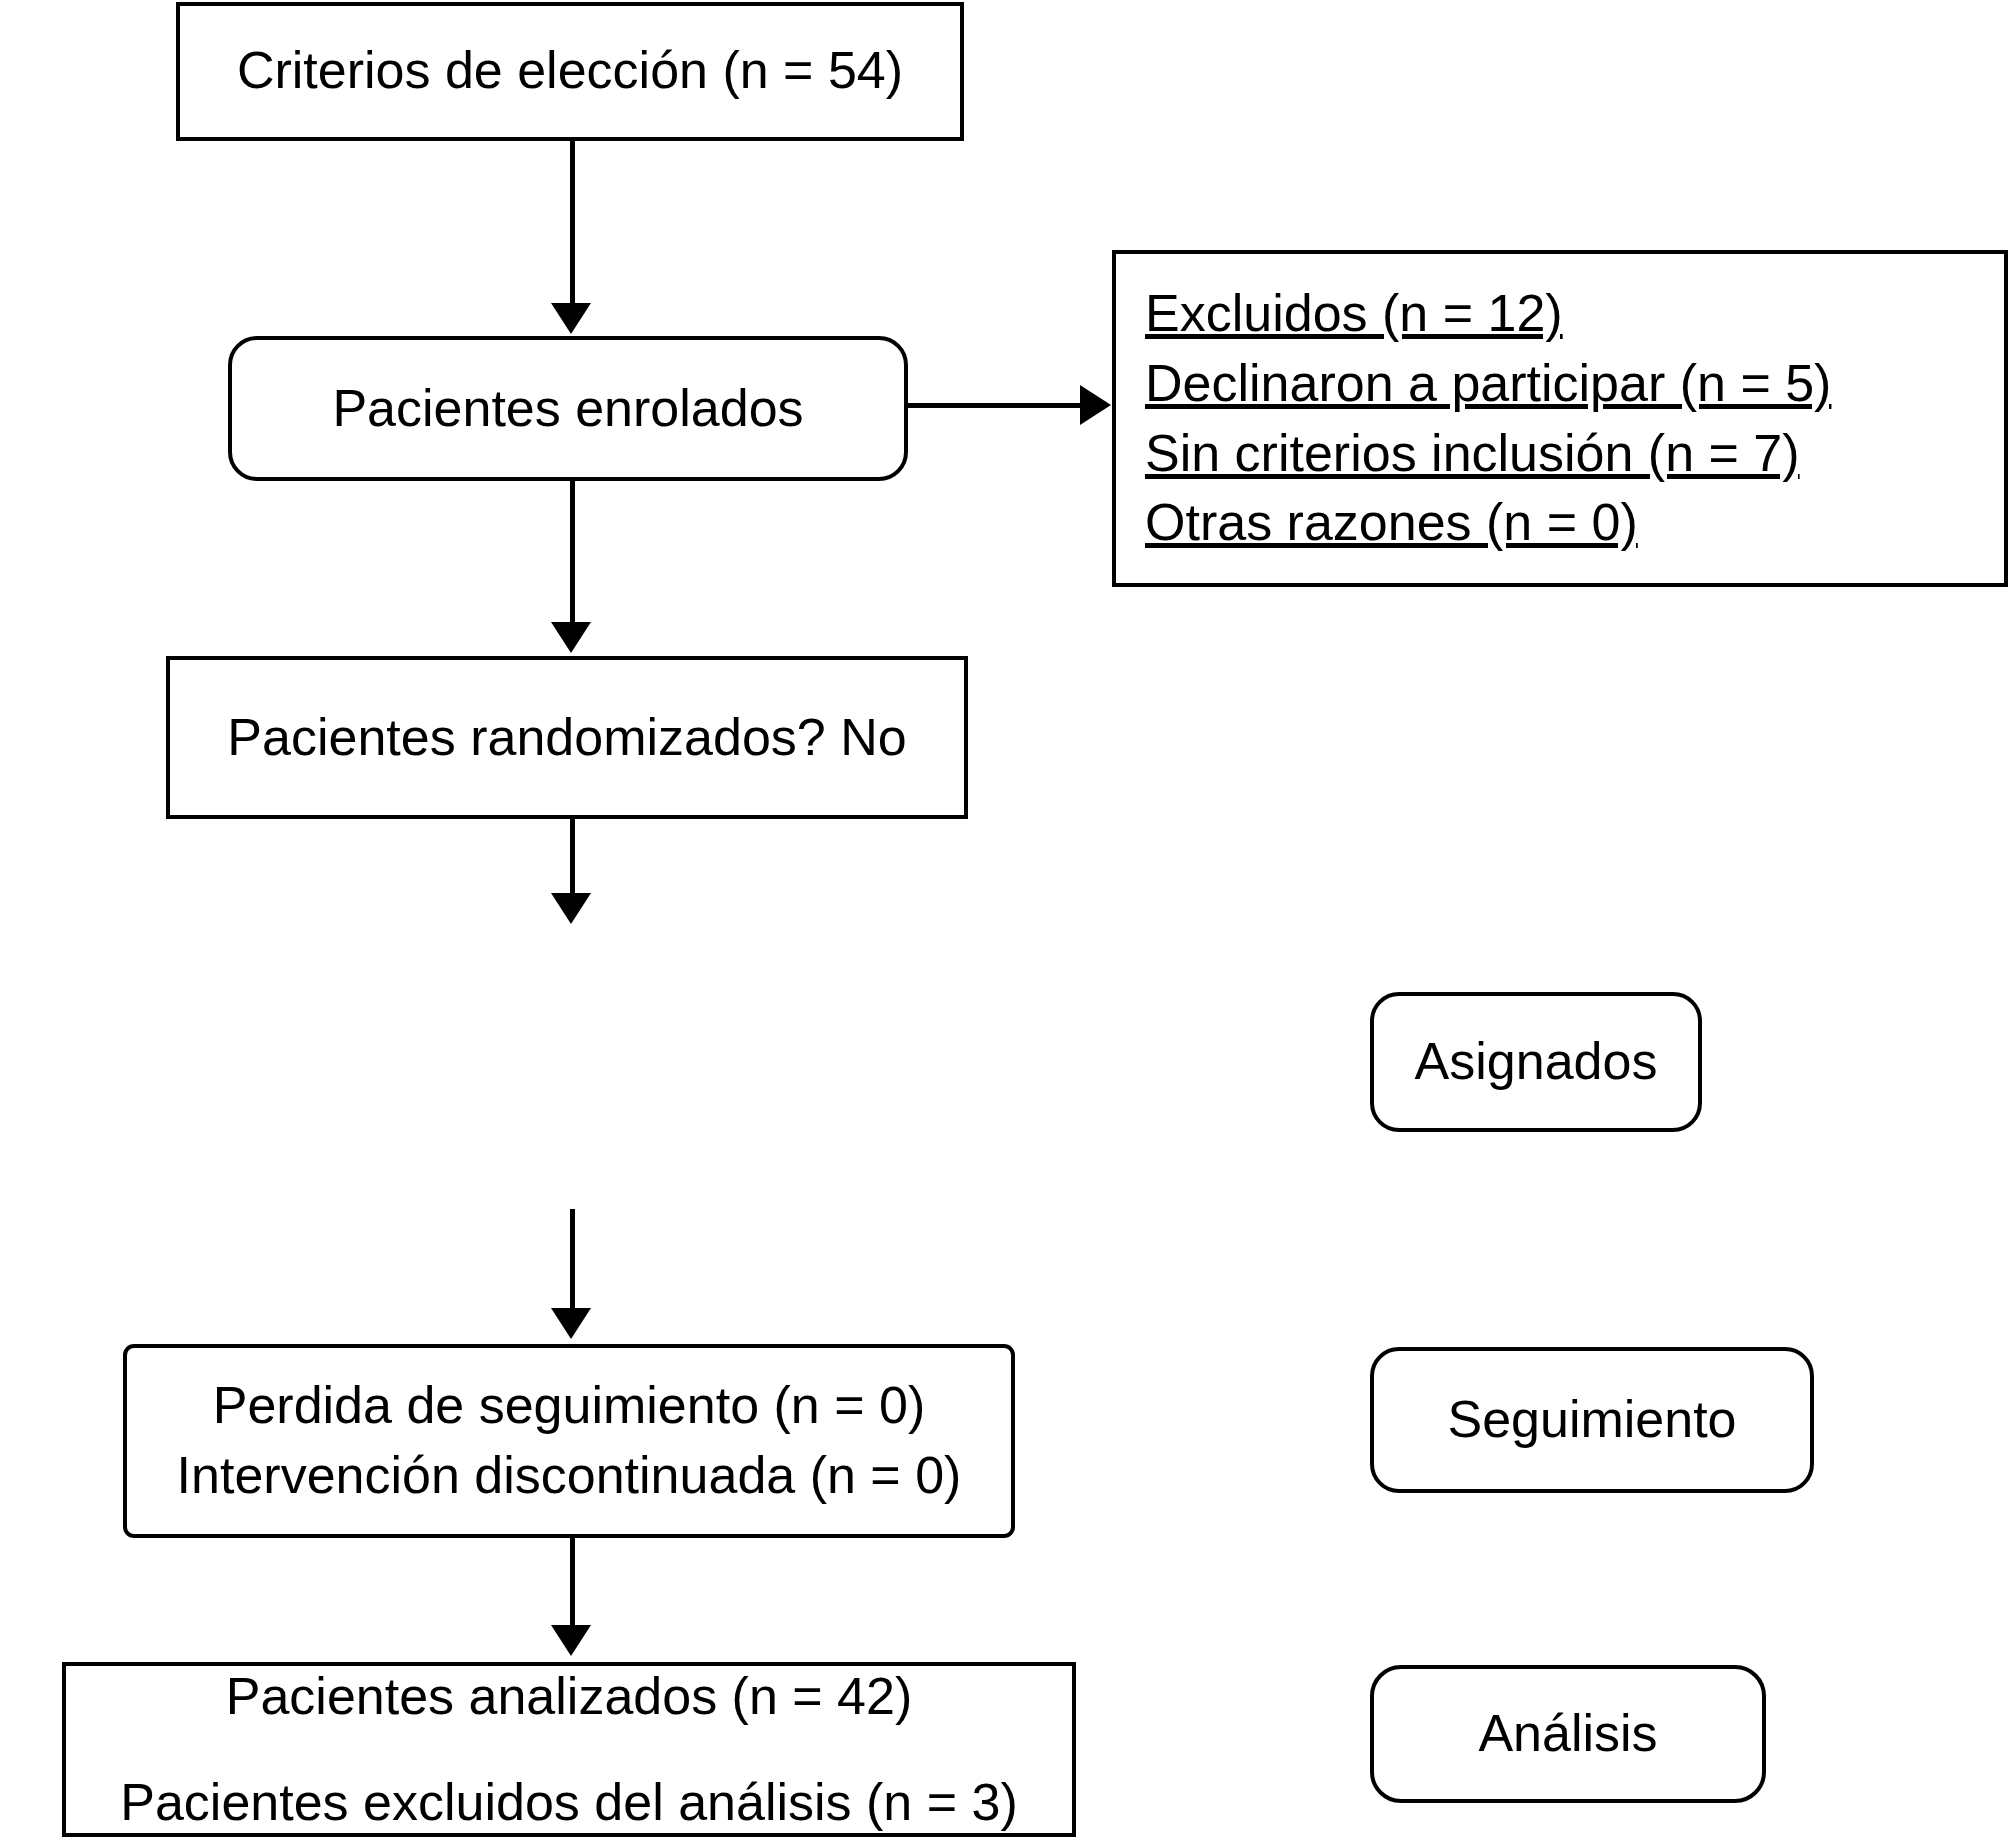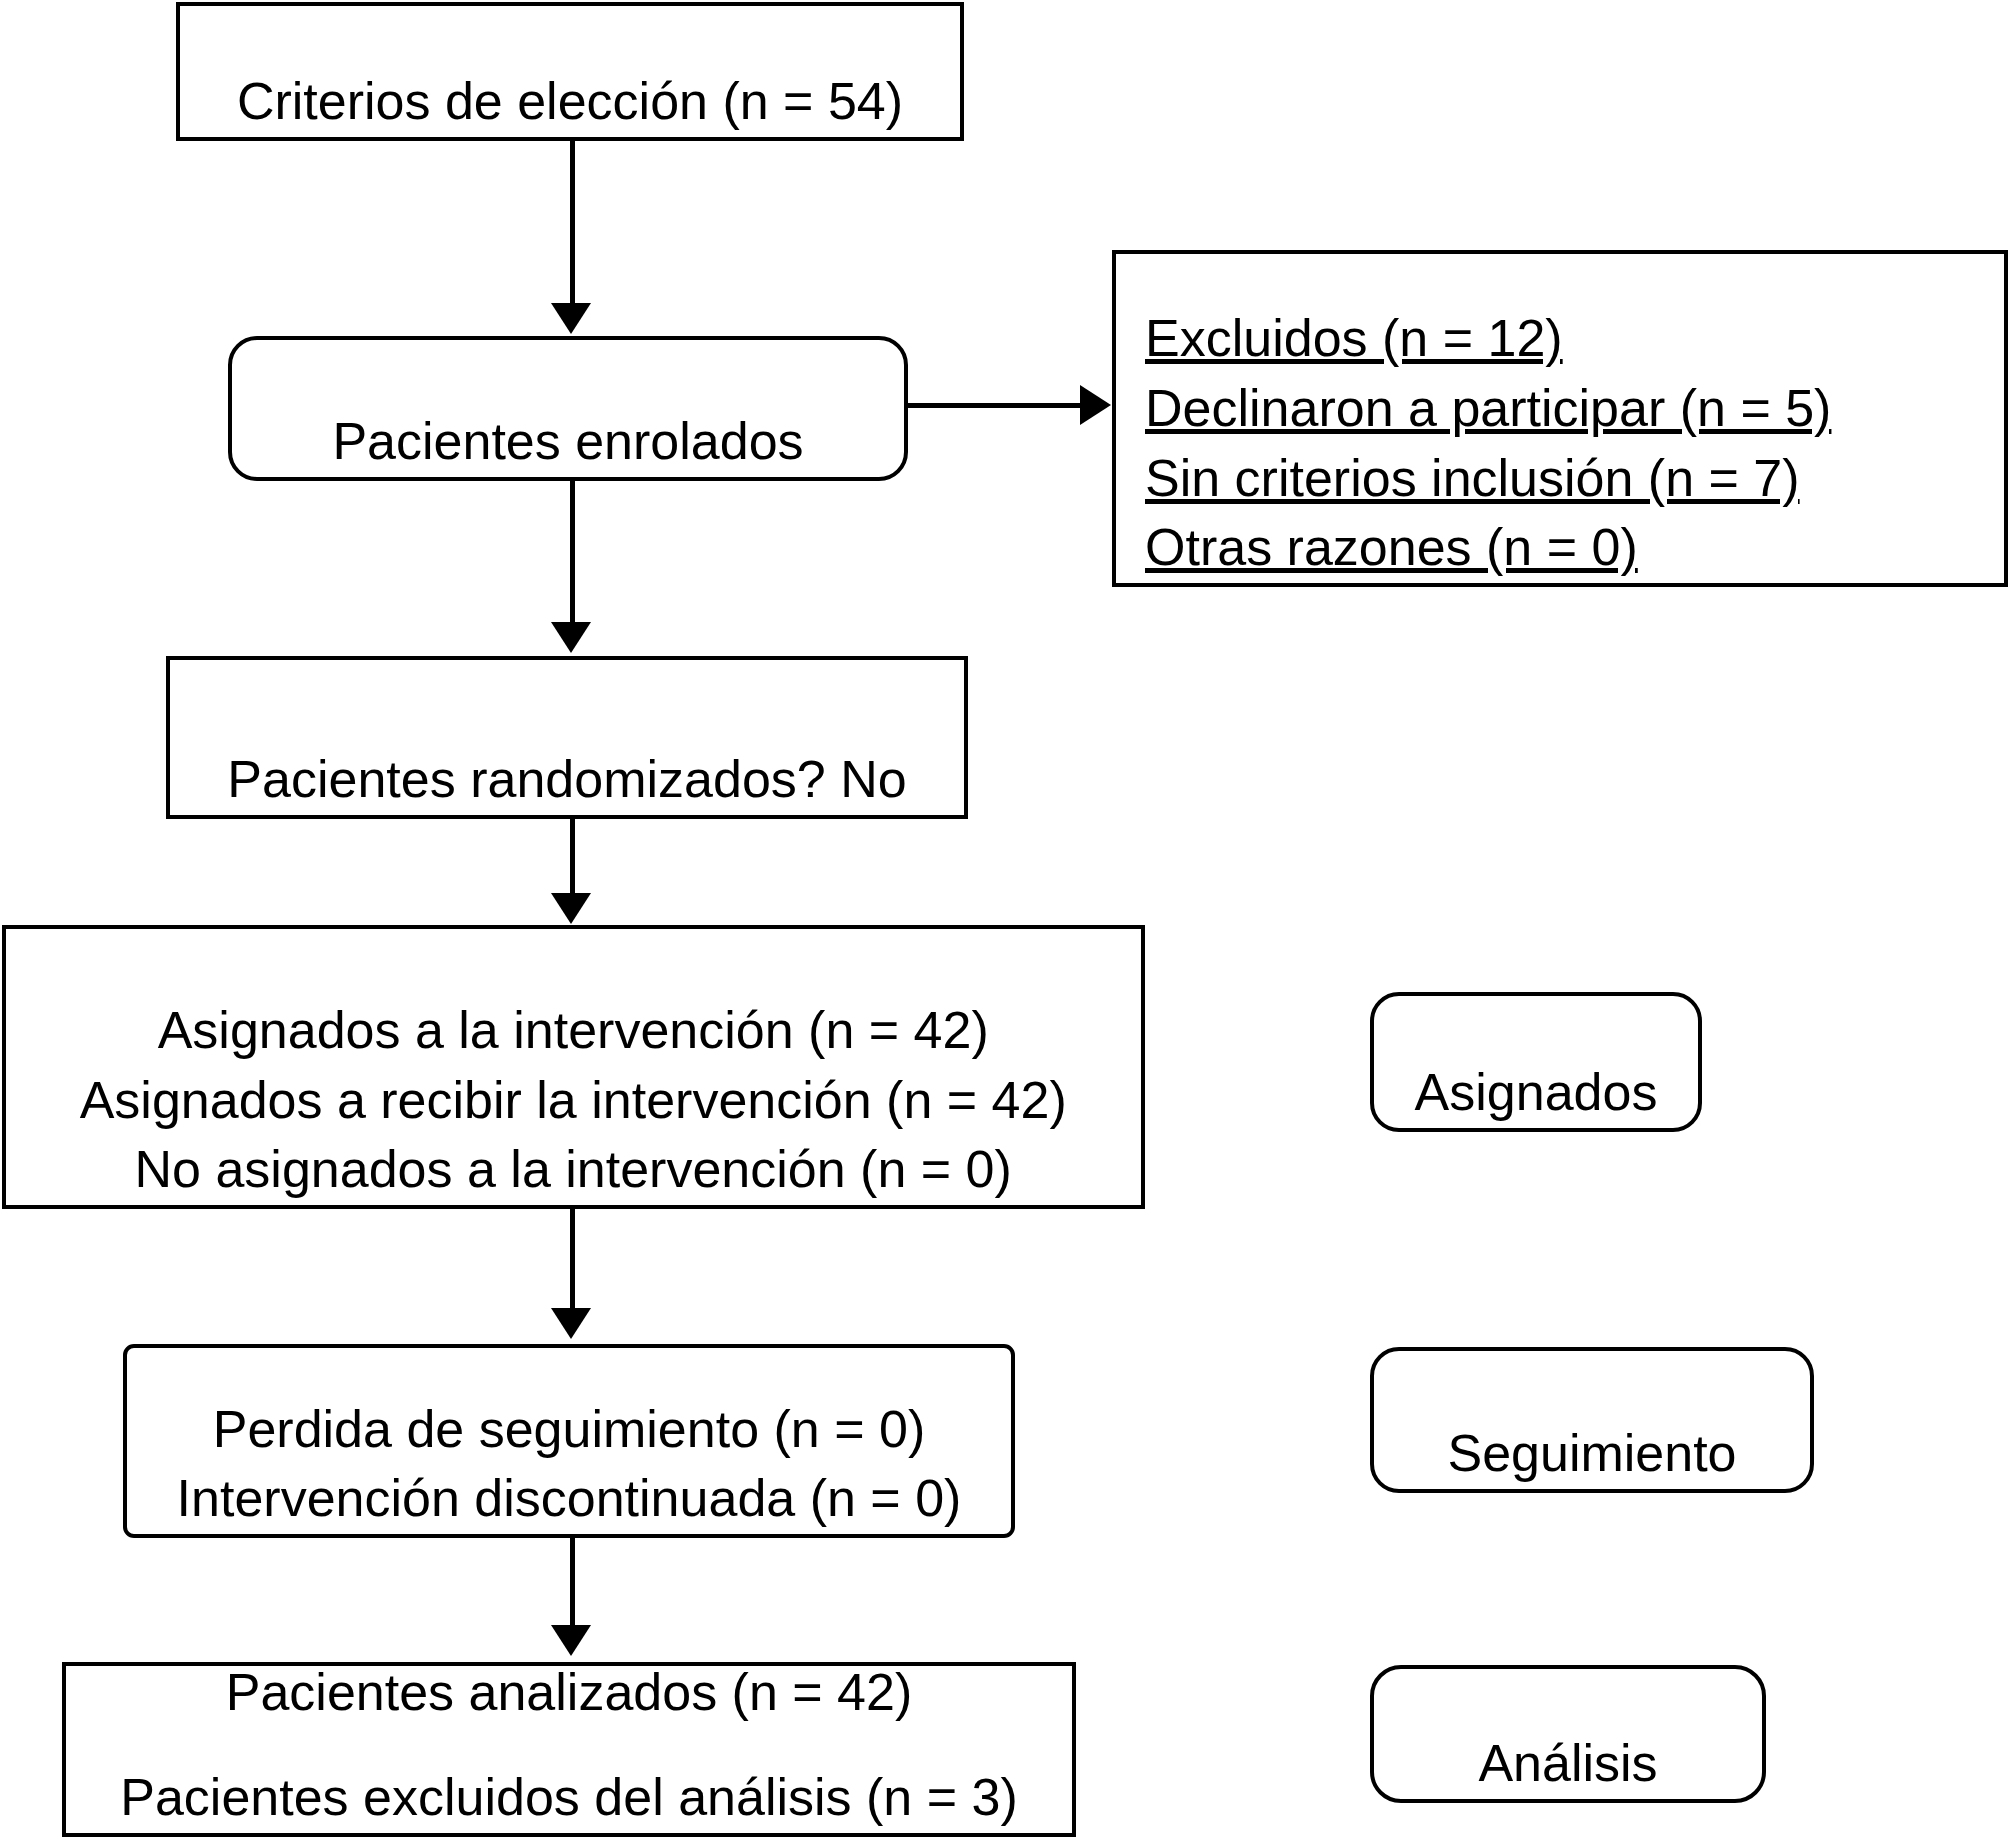--- a/index.html
+++ b/index.html
@@ -16,21 +16,21 @@
     font-family: "Liberation Sans", sans-serif;
     color: #000000;
   }
   .node {
     position: absolute;
     box-sizing: border-box;
     background: #ffffff;
     border: 4.3px solid #000000;
     display: flex;
     flex-direction: column;
-    justify-content: flex-end;
+    justify-content: center;
     align-items: center;
     line-height: 1.34;
   }
   .node.rounded {
     border-radius: 29px;
   }
   .node.badge {
     border-width: 4.3px;
     border-radius: 29px;
   }
@@ -113,25 +113,20 @@
   <div class="conn-line conn-v" style="left:570px; top:480px; height:145px;"></div>
   <div class="arrowhead-down" style="left:551px; top:622px;"></div>
 
   <div class="node t60" id="node-randomized">
     <span class="line">Pacientes randomizados? No</span>
   </div>
 
   <div class="conn-line conn-v" style="left:570px; top:819px; height:77px;"></div>
   <div class="arrowhead-down" style="left:551px; top:893px;"></div>
 
-  <div class="node t60" id="node-allocated">
-    <span class="line">Asignados a la intervención (n = 42)</span>
-    <span class="line">Asignados a recibir la intervención (n = 42)</span>
-    <span class="line">No asignados a la intervención (n = 0)</span>
-  </div>
 
   <div class="node badge t60" id="node-badge-alloc">
     <span class="line">Asignados</span>
   </div>
 
   <div class="conn-line conn-v" style="left:570px; top:1209px; height:102px;"></div>
   <div class="arrowhead-down" style="left:551px; top:1308px;"></div>
 
   <div class="node t60" id="node-followup">
     <span class="line">Perdida de seguimiento (n = 0)</span>

